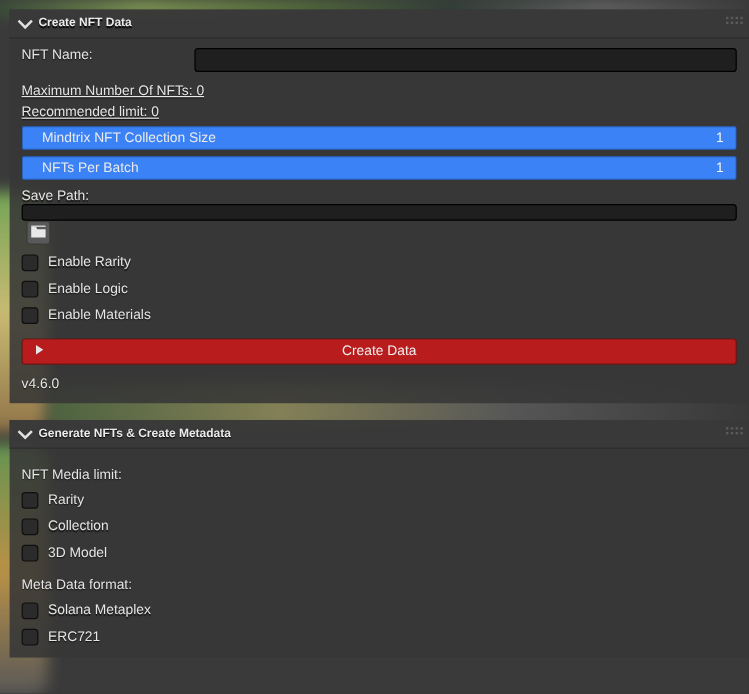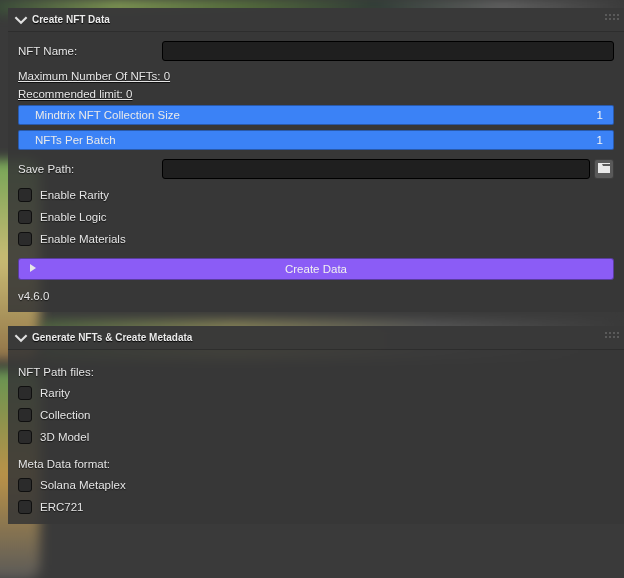--- a/index.html
+++ b/index.html
@@ -54,21 +54,21 @@
     grid-template-columns: repeat(4, 2px);
     grid-template-rows: repeat(2, 2px);
     gap: 2px;
   }
   .grip i { width:2px; height:2px; background:#5a5a5a; display:block; }
 
   .panel-body {
     padding: 6px 10px 10px 10px;
   }
 
-  .row { display:flex; align-items:center; min-height:22px; margin-top:6px; }
+  .row { display:flex; min-height:22px; margin-top:6px; }
   .row:first-child { margin-top:2px; }
 
   .label {
     color: #e6e6e6;
     text-shadow: 0 1px 1px rgba(0,0,0,0.7);
     white-space: nowrap;
   }
   .label-w { width: 144px; }
 
   .text-input {
@@ -126,21 +126,21 @@
     margin-left: 4px;
     display:flex; align-items:center; justify-content:center;
     cursor:pointer;
     flex-shrink:0;
   }
   .folder-btn svg { width:14px; height:12px; }
 
   .action-btn {
     display:flex; align-items:center; justify-content:center;
     height: 22px;
-    background: #8b5cf6;
+    background: #b91c1c;
     border: 1px solid rgba(0,0,0,0.35);
     border-radius: 3px;
     margin-top: 12px;
     cursor:pointer;
     position:relative;
     color: #f0f0f0;
   }
   .action-btn .play-icon {
     position:absolute; left:10px; top:50%; transform:translateY(-50%);
   }
@@ -198,21 +198,21 @@
 
     <div class="num-field">
       <span class="nf-label">Mindtrix NFT Collection Size</span>
       <span class="nf-value">1</span>
     </div>
     <div class="num-field">
       <span class="nf-label">NFTs Per Batch</span>
       <span class="nf-value">1</span>
     </div>
 
-    <div class="row" style="margin-top:8px;">
+    <div class="row" style="margin-top:8px;flex-direction:column;">
       <span class="label label-w">Save Path:</span>
       <input class="text-input" value="" style="">
       <div class="folder-btn">
         <span>
           <svg viewBox="0 0 14 12">
               <path d="M1 3 L1 11 L13 11 L13 4 L6 4 L5 2 L1 2 Z" fill="#e8e8e8"></path>
               <rect x="1" y="1" width="12" height="1" fill="#e8e8e8"></rect>
             </svg>
         </span>
       </div>
@@ -258,21 +258,21 @@
         <i></i>
         <i></i>
         <i></i>
         <i></i>
         <i></i>
         <i></i>
       </span>
   </div>
   <div class="panel-body">
     <div class="spacer-top"></div>
-    <div class="section-label">NFT Path files:</div>
+    <div class="section-label">NFT Media limit:</div>
 
     <div class="check-row">
       <span class="checkbox"></span>
       <span class="label">Rarity</span>
     </div>
     <div class="check-row">
       <span class="checkbox"></span>
       <span class="label">Collection</span>
     </div>
     <div class="check-row">

